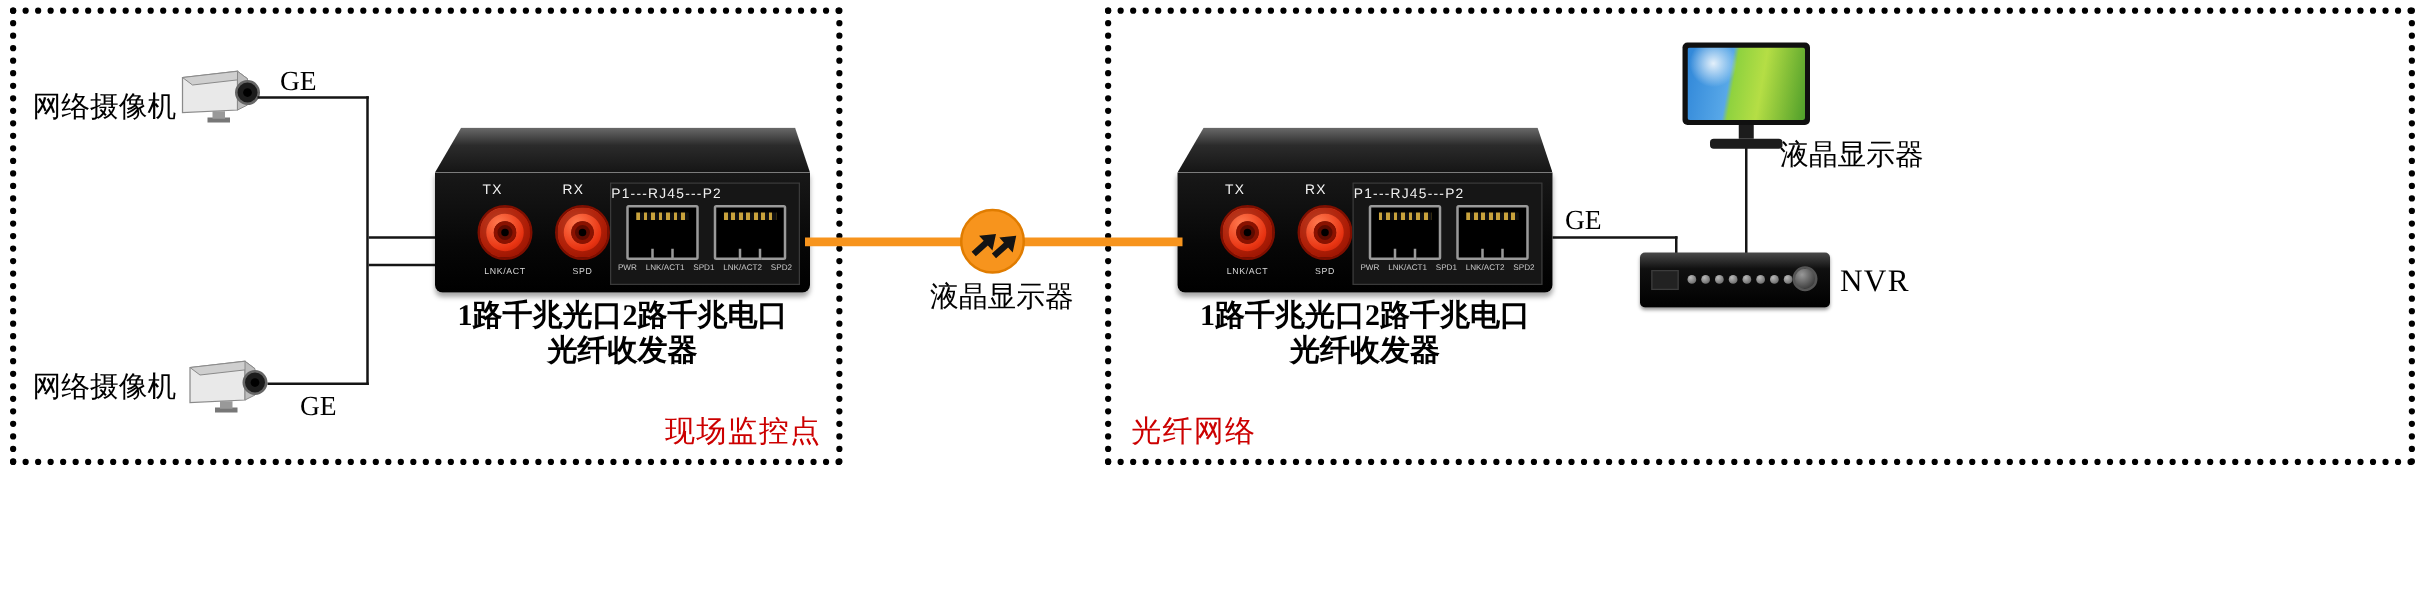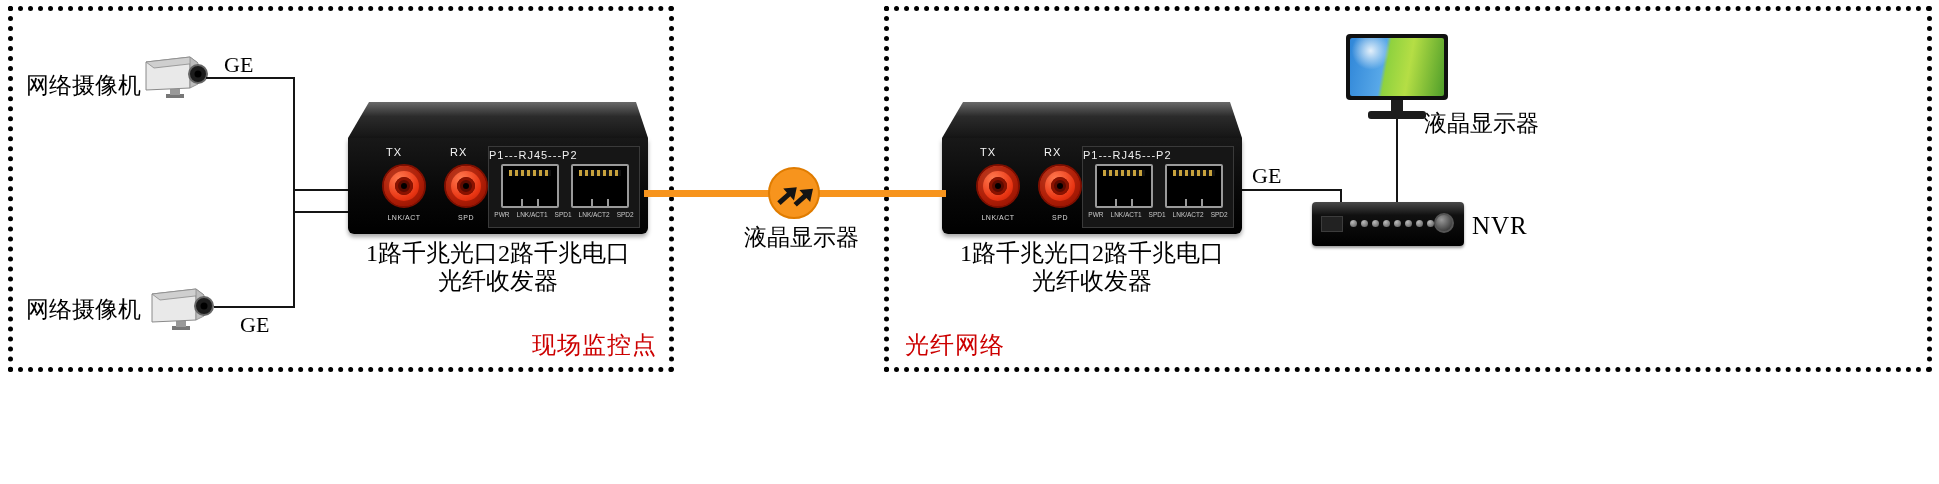--- a/index.html
+++ b/index.html
@@ -40,21 +40,21 @@
               font-family:"Liberation Sans",sans-serif;letter-spacing:1px;}
   .rj45-jack{position:absolute;top:17px;width:58px;height:44px;border:2px solid #9a9a9a;background:#000;
              box-sizing:border-box;border-radius:2px;}
   .rj45-jack::after{content:"";position:absolute;left:50%;bottom:-2px;width:18px;height:9px;margin-left:-9px;
              background:#000;border:2px solid #9a9a9a;border-top:none;box-sizing:border-box;}
   .rj45-jack::before{content:"";position:absolute;left:6px;top:4px;right:6px;height:6px;
              background:repeating-linear-gradient(90deg,#c8a23c 0 3px,#111 3px 6px);}
   .led-row{position:absolute;left:0;top:64px;width:100%;display:flex;justify-content:center;gap:7px;
            color:#c8c8c8;font-size:6.5px;font-family:"Liberation Sans",sans-serif;white-space:nowrap;}
   .conv-caption{position:absolute;left:-20px;top:138px;width:340px;text-align:center;font-size:24px;
-                line-height:1.15;color:#000;}
+                line-height:1.15;color:#000;font-weight:bold;}
 
   
   .camera{position:absolute;width:72px;height:54px;}
   
   .monitor{position:absolute;width:102px;z-index:2;}
   .mon-frame{width:102px;height:66px;background:#101010;border-radius:4px;padding:4px;box-sizing:border-box;}
   .mon-screen{width:100%;height:100%;border-radius:2px;
       background:radial-gradient(circle at 22% 22%,rgba(255,255,255,.85),rgba(255,255,255,0) 22%),
                  linear-gradient(100deg,#2f86d8 0%,#58a8e8 36%,#8fd23f 40%,#b5de45 62%,#4f9e2a 100%);}
   .mon-neck{width:12px;height:11px;margin:0 auto;background:#1c1c1c;}

